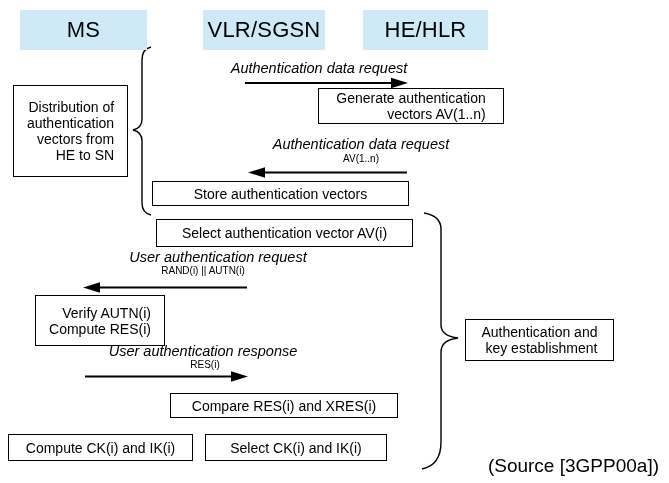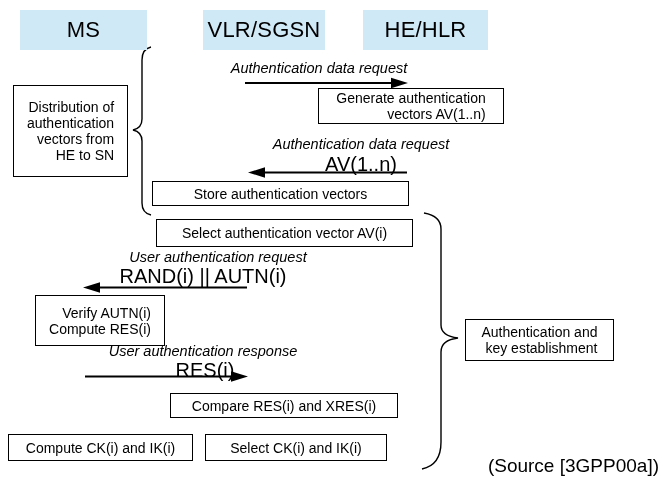--- a/index.html
+++ b/index.html
@@ -50,21 +50,21 @@
     position: absolute;
     width: 230px;
     text-align: center;
     font-size: 14.5px;
     font-style: italic;
   }
   .msg-param {
     position: absolute;
     width: 230px;
     text-align: center;
-    font-size: 20px;
+    font-size: 10px;
   }
   .source-note {
     position: absolute;
     right: 10px;
     top: 455px;
     font-size: 19px;
   }
   .arrow-shaft { stroke: var(--ink); stroke-width: 1.8; }
   .arrow-head { fill: var(--ink); stroke: none; }
   .brace { stroke: var(--ink); stroke-width: 1.4; fill: none; }

